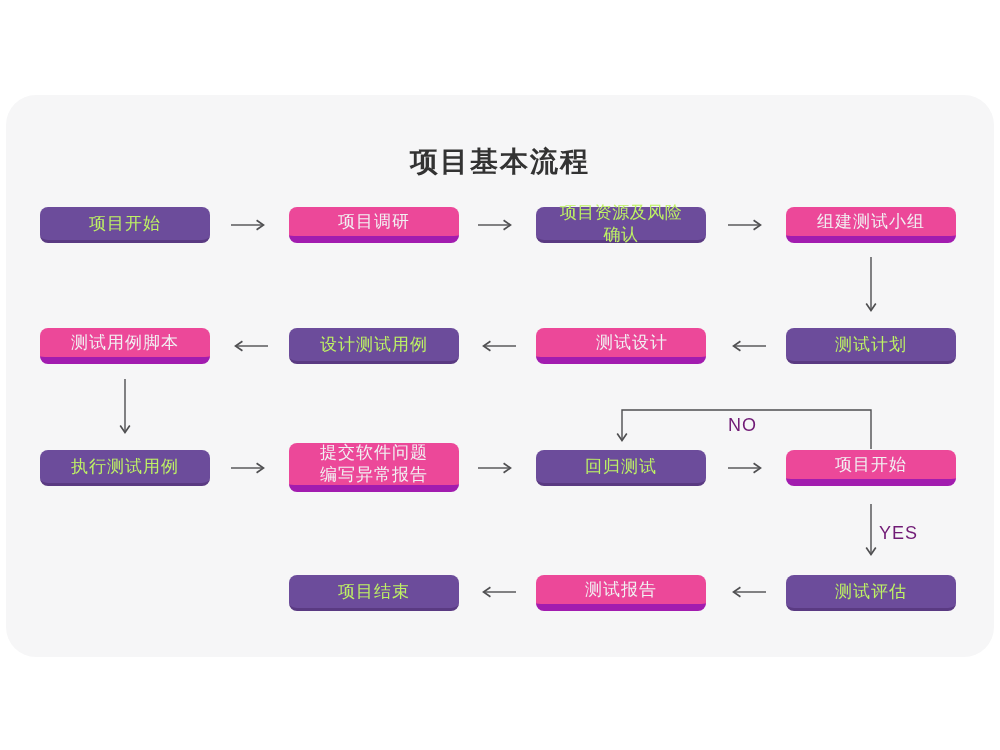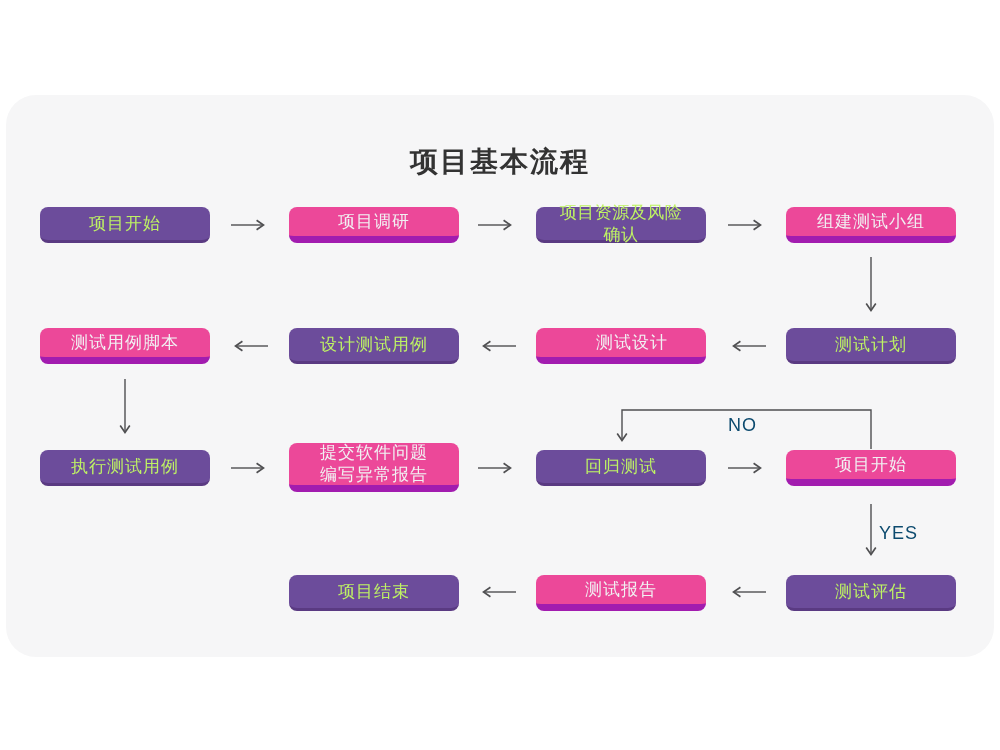--- a/index.html
+++ b/index.html
@@ -19,21 +19,21 @@
   .node{
     position:absolute;box-sizing:border-box;border-radius:8px;
     display:flex;align-items:center;justify-content:center;
     font-size:17px;line-height:22px;letter-spacing:1px;text-align:center;
     white-space:pre-line;
   }
   .node.purple{background:#6c4c9b;border-bottom:3px solid #5a3a82;color:#bef264;}
   .node.gray{background:#ec4899;border-bottom:7px solid #a21caf;color:#f1f1f3;}
   .node.compact{letter-spacing:0.5px;padding:0 19px;}
   .edge-label{
-    position:absolute;font-size:18px;color:#0c4a6e;letter-spacing:1px;
+    position:absolute;font-size:18px;color:#701a75;letter-spacing:1px;
   }
 </style>
 </head>
 <body>
 
 <div class="card"></div>
 
 <div class="title">项目基本流程</div>
 
 <svg class="connectors" width="1000" height="750" viewBox="0 0 1000 750">

